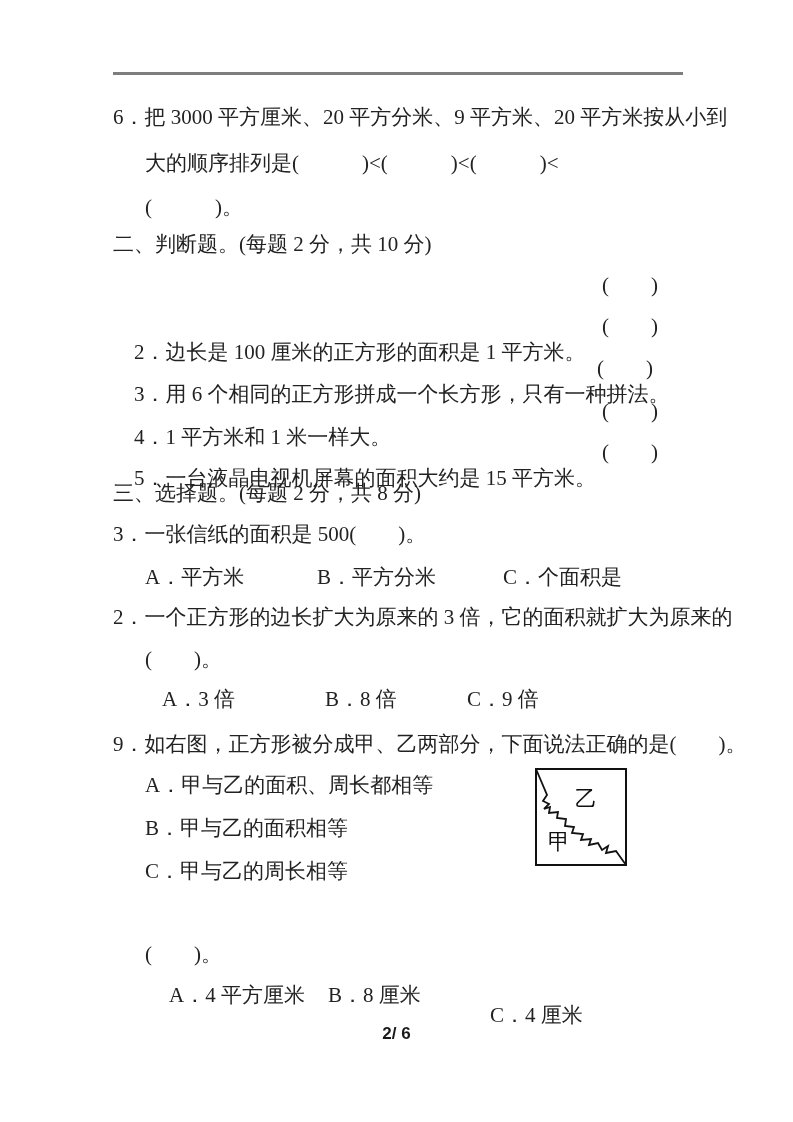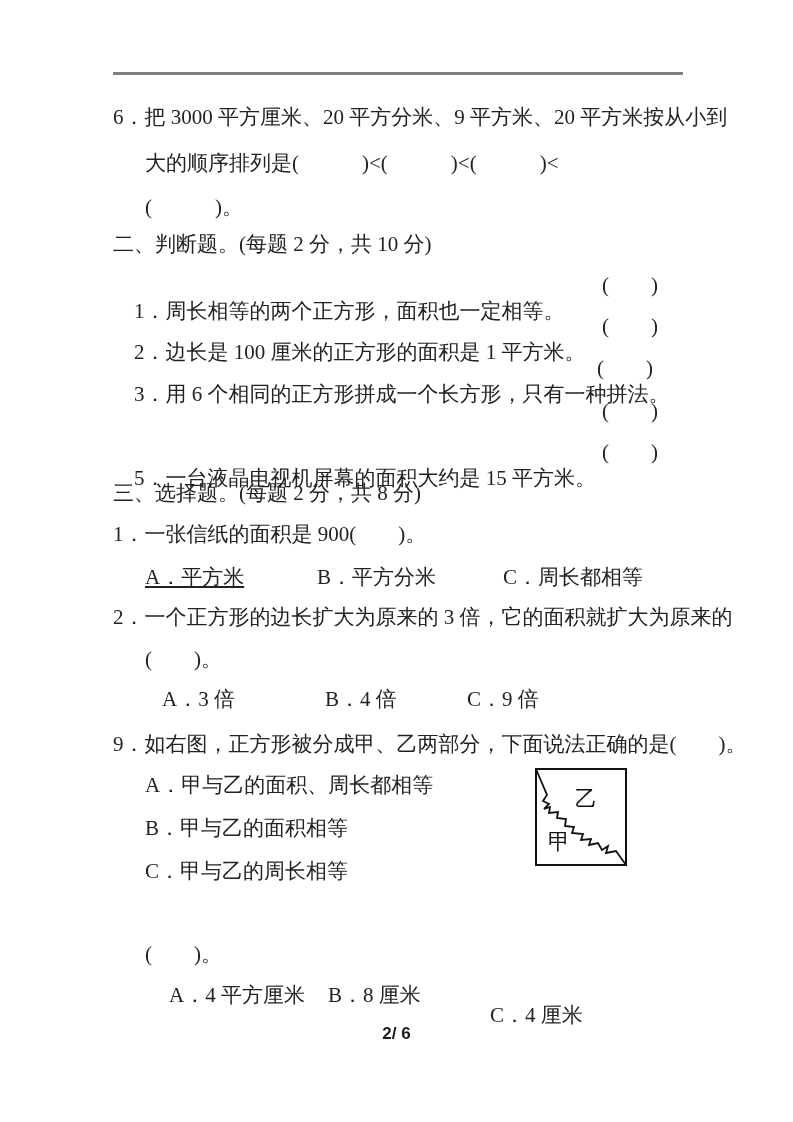--- a/index.html
+++ b/index.html
@@ -55,50 +55,50 @@
 
   <div class="rule"></div>
 
   <div class="line" style="left:113px; top:104px;">6．把 3000 平方厘米、20 平方分米、9 平方米、20 平方米按从小到</div>
   <div class="line" style="left:145px; top:150px;">大的顺序排列是(　　　)&lt;(　　　)&lt;(　　　)&lt;</div>
   <div class="line" style="left:145px; top:194px;">(　　　)。</div>
 
   <div class="line" style="left:113px; top:231px;">二、判断题。(每题 2 分，共 10 分)</div>
 
   <div class="line judge-row" style="top:272px;">
-    <span>1．周长相等的两个正方形，面积也一定相等。</span>
     <span class="judge-bracket">(　　)</span>
   </div>
   <div class="line judge-row" style="top:313px;">
     <span>2．边长是 100 厘米的正方形的面积是 1 平方米。</span>
     <span class="judge-bracket">(　　)</span>
   </div>
   <div class="line judge-row" style="top:355px;">
     <span>3．用 6 个相同的正方形拼成一个长方形，只有一种拼法。</span>
     <span class="judge-bracket b3">(　　)</span>
   </div>
   <div class="line judge-row" style="top:398px;">
+    <span>4．1 平方米和 1 米一样大。</span>
     <span class="judge-bracket">(　　)</span>
   </div>
   <div class="line judge-row" style="top:439px;">
     <span>5．一台液晶电视机屏幕的面积大约是 15 平方米。</span>
     <span class="judge-bracket">(　　)</span>
   </div>
 
   <div class="line" style="left:113px; top:480px;">三、选择题。(每题 2 分，共 8 分)</div>
 
-  <div class="line" style="left:113px; top:521px;">1．一张信纸的面积是 900(　　)。</div>
-  <div class="line" style="left:145px; top:564px;text-decoration:underline;">A．平方米</div>
+  <div class="line" style="left:113px; top:521px;">3．一张信纸的面积是 500(　　)。</div>
+  <div class="line" style="left:145px; top:564px;">A．平方米</div>
   <div class="line" style="left:317px; top:564px;">B．平方分米</div>
-  <div class="line" style="left:503px; top:564px;">C．周长都相等</div>
+  <div class="line" style="left:503px; top:564px;">C．个面积是</div>
 
   <div class="line" style="left:113px; top:604px;">2．一个正方形的边长扩大为原来的 3 倍，它的面积就扩大为原来的</div>
   <div class="line" style="left:145px; top:646px;">(　　)。</div>
   <div class="line" style="left:162px; top:686px;">A．3 倍</div>
-  <div class="line" style="left:325px; top:686px;">B．4 倍</div>
+  <div class="line" style="left:325px; top:686px;">B．8 倍</div>
   <div class="line" style="left:467px; top:686px;">C．9 倍</div>
 
   <div class="line" style="left:113px; top:731px;">9．如右图，正方形被分成甲、乙两部分，下面说法正确的是(　　)。</div>
   <div class="line" style="left:145px; top:815px;">B．甲与乙的面积相等</div>
   <div class="line" style="left:145px; top:772px;">A．甲与乙的面积、周长都相等</div>
   <div class="line" style="left:145px; top:858px;">C．甲与乙的周长相等</div>
 
   <div class="fig">
     <svg width="92" height="98" viewBox="0 0 92 98">
       <rect x="1" y="1" width="90" height="96" fill="#ffffff" stroke="#111111" stroke-width="2"></rect>

